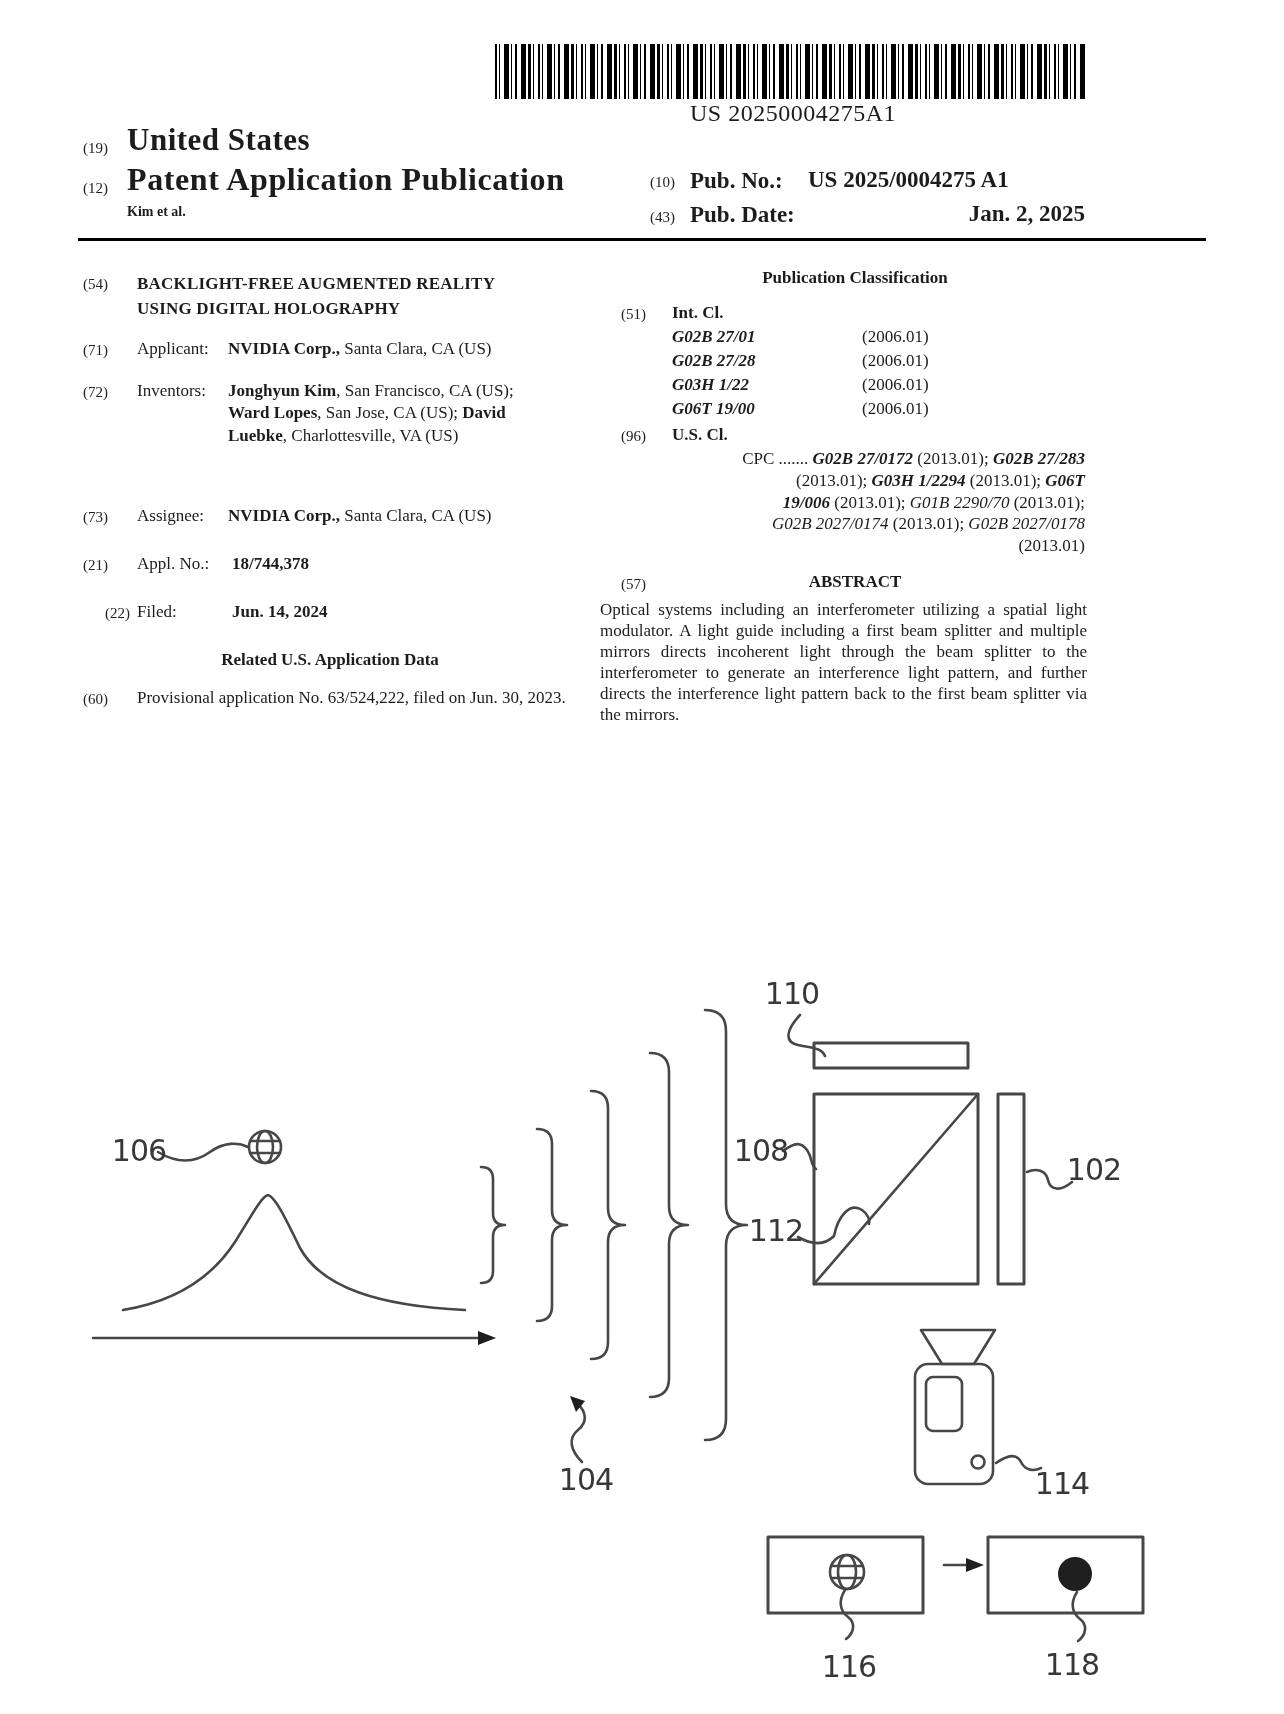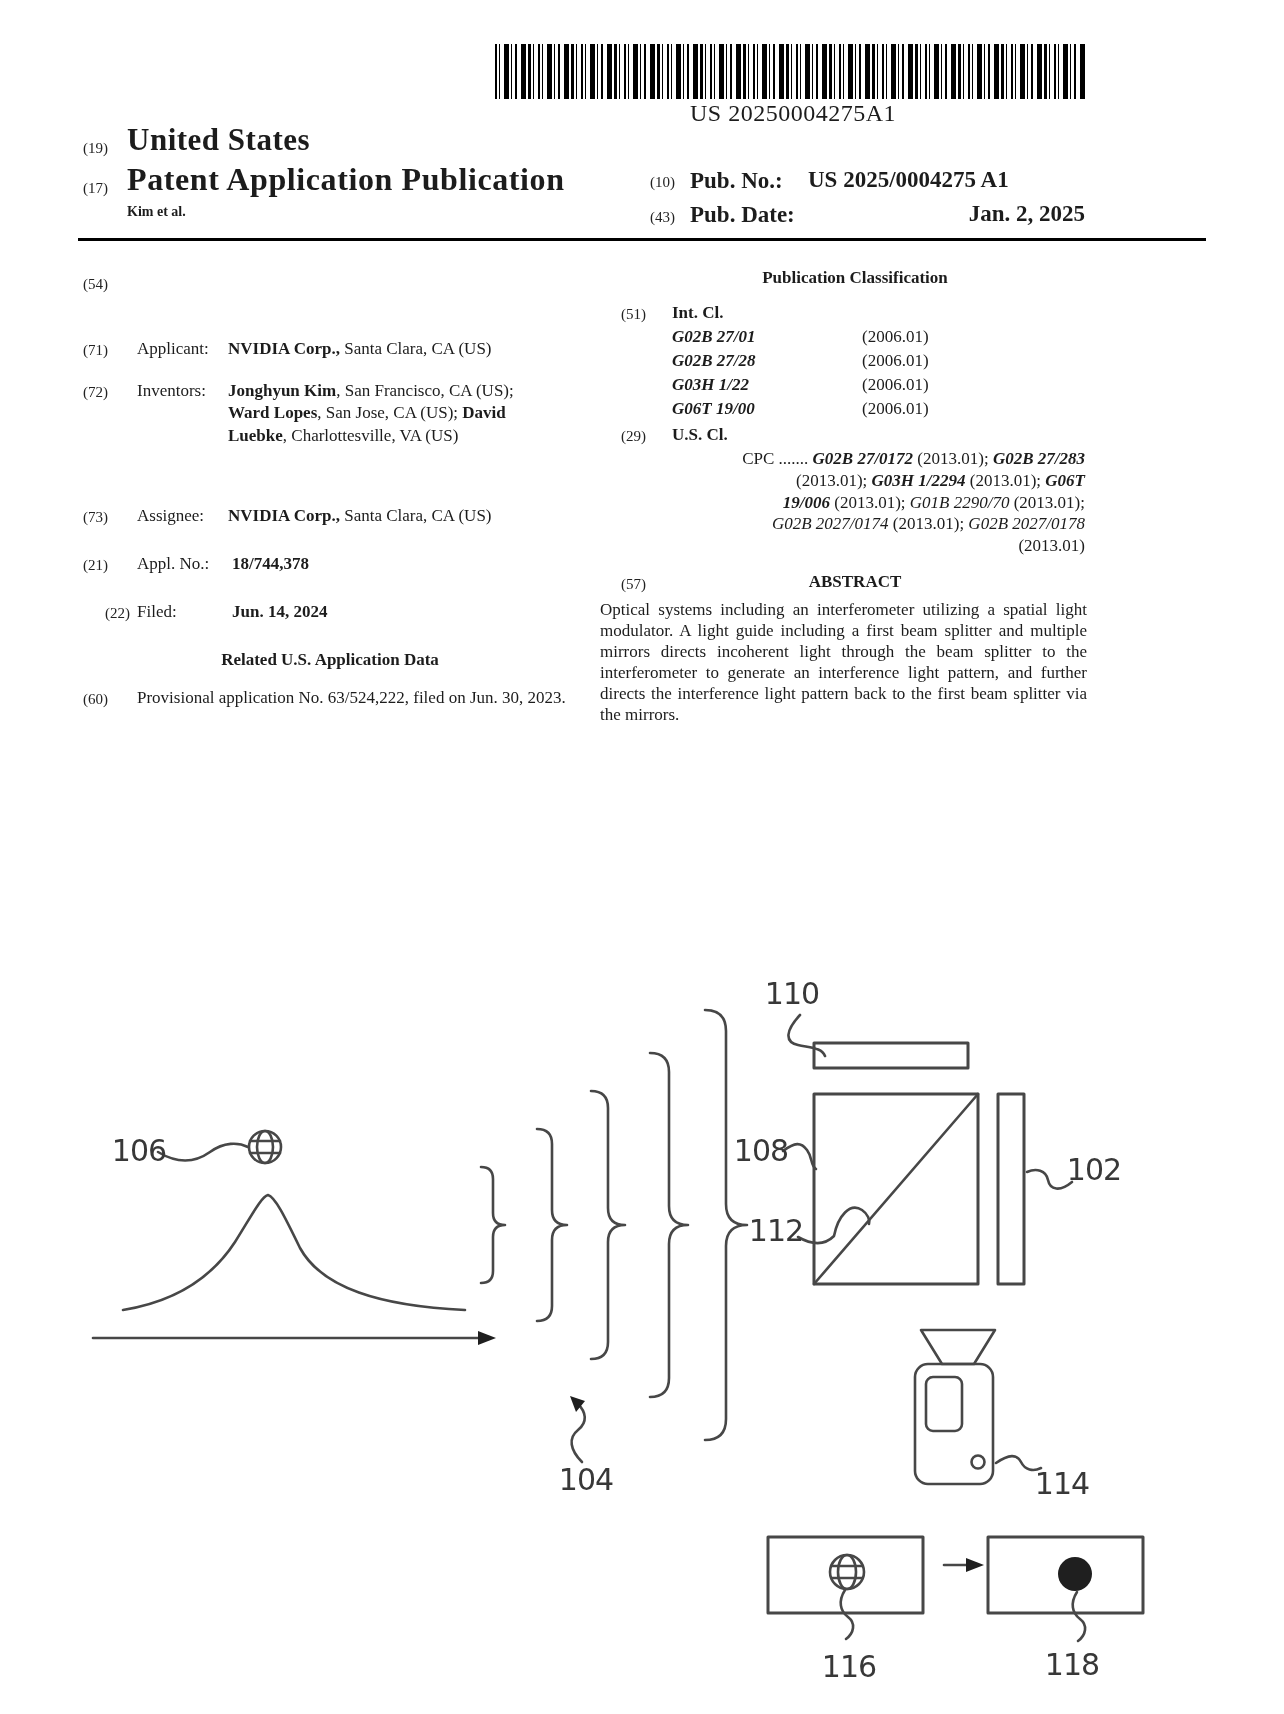--- a/index.html
+++ b/index.html
@@ -40,35 +40,39 @@
 <body>
 
 <div class="page">
 
   <div class="abs barcode" style="left:495px;top:44px;width:592px;height:55px;"></div>
   <div class="abs barcode-text" style="left:690px;top:100px;">US 20250004275A1</div>
 
   <div class="abs tag" style="left:83px;top:140px;">(19)</div>
   <div class="abs country" style="left:127px;top:122px;">United States</div>
 
-  <div class="abs tag" style="left:83px;top:180px;">(17)</div>
+  <div class="abs tag" style="left:83px;top:180px;">(12)</div>
   <div class="abs kind" style="left:127px;top:161px;">Patent Application Publication</div>
   <div class="abs authors" style="left:127px;top:204px;">Kim et al.</div>
 
   <div class="abs tag" style="left:650px;top:174px;">(10)</div>
   <div class="abs pub-label" style="left:690px;top:168px;">Pub. No.:</div>
   <div class="abs pub-value" style="left:808px;top:167px;">US 2025/0004275 A1</div>
 
   <div class="abs tag" style="left:650px;top:209px;">(43)</div>
   <div class="abs pub-label" style="left:690px;top:202px;">Pub. Date:</div>
   <div class="abs pub-value" style="right:199px;top:201px;">Jan. 2, 2025</div>
 
   <div class="abs rule" style="left:78px;top:238px;width:1128px;"></div>
 
   <div class="abs tag" style="left:83px;top:276px;">(54)</div>
+  <div class="abs title-blk" style="left:137px;top:272px;width:440px;">
+    <div>BACKLIGHT-FREE AUGMENTED REALITY</div>
+    <div>USING DIGITAL HOLOGRAPHY</div>
+  </div>
 
   <div class="abs tag" style="left:83px;top:342px;">(71)</div>
   <div class="abs body-txt" style="left:137px;top:338px;">Applicant:</div>
   <div class="abs body-txt" style="left:228px;top:338px;width:360px;"><span class="bold">NVIDIA Corp.,</span><span> Santa Clara, CA (US)</span></div>
 
   <div class="abs tag" style="left:83px;top:384px;">(72)</div>
   <div class="abs body-txt" style="left:137px;top:380px;">Inventors:</div>
   <div class="abs body-txt" style="left:228px;top:380px;width:325px;"><span class="seg-b">Jonghyun Kim</span><span class="seg-r">, San Francisco, CA (US); </span><span class="seg-b">Ward Lopes</span><span class="seg-r">, San Jose, CA (US); </span><span class="seg-b">David Luebke</span><span class="seg-r">, Charlottesville, VA (US)</span></div>
 
   <div class="abs tag" style="left:83px;top:509px;">(73)</div>
@@ -95,21 +99,21 @@
 
   <div class="abs body-txt bi" style="left:672px;top:326px;">G02B 27/01</div>
   <div class="abs body-txt" style="left:862px;top:326px;">(2006.01)</div>
   <div class="abs body-txt bi" style="left:672px;top:350px;">G02B 27/28</div>
   <div class="abs body-txt" style="left:862px;top:350px;">(2006.01)</div>
   <div class="abs body-txt bi" style="left:672px;top:374px;">G03H 1/22</div>
   <div class="abs body-txt" style="left:862px;top:374px;">(2006.01)</div>
   <div class="abs body-txt bi" style="left:672px;top:398px;">G06T 19/00</div>
   <div class="abs body-txt" style="left:862px;top:398px;">(2006.01)</div>
 
-  <div class="abs tag" style="left:621px;top:428px;">(29)</div>
+  <div class="abs tag" style="left:621px;top:428px;">(96)</div>
   <div class="abs body-txt bold" style="left:672px;top:424px;">U.S. Cl.</div>
 
   <div class="abs cpc-blk right" style="left:660px;top:448px;width:425px;">
       <div><span class="seg-r">CPC ....... </span><span class="seg-bi">G02B 27/0172</span><span class="seg-r"> (2013.01); </span><span class="seg-bi">G02B 27/283</span></div>
       <div><span class="seg-r">(2013.01); </span><span class="seg-bi">G03H 1/2294</span><span class="seg-r"> (2013.01); </span><span class="seg-bi">G06T</span></div>
       <div><span class="seg-bi">19/006</span><span class="seg-r"> (2013.01); </span><span class="seg-i">G01B 2290/70</span><span class="seg-r"> (2013.01);</span></div>
       <div><span class="seg-i">G02B 2027/0174</span><span class="seg-r"> (2013.01); </span><span class="seg-i">G02B 2027/0178</span></div>
       <div><span class="seg-r">(2013.01)</span></div>
     </div>
 

